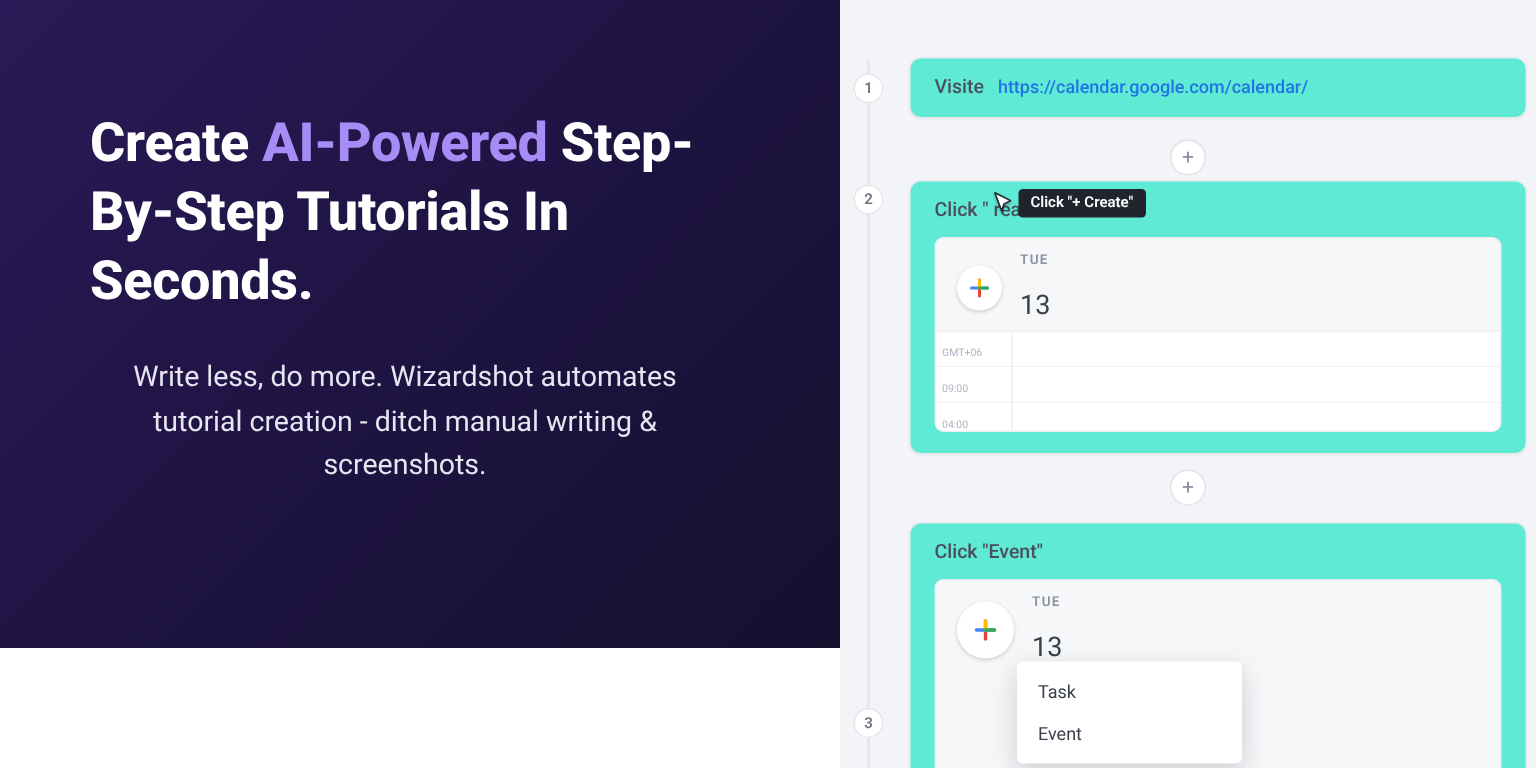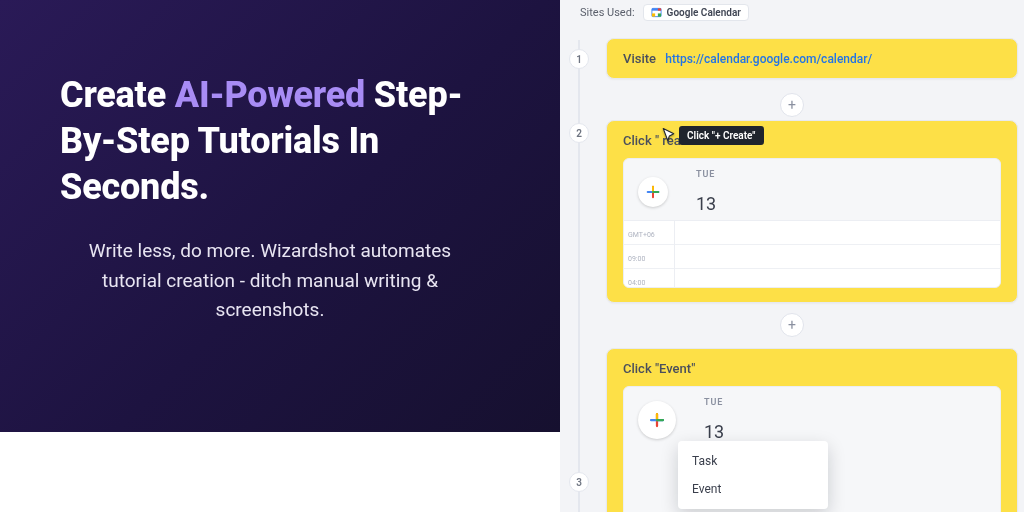--- a/index.html
+++ b/index.html
@@ -65,42 +65,42 @@
     width: 20px; height: 20px; border-radius: 50%;
     background: #fff; border: 1px solid #e4e7ee;
     display: flex; align-items: center; justify-content: center;
     font-size: 10px; color: #6e7481; font-weight: 600;
   }
 
   
   .card {
     position: absolute;
     left: 46px; right: 6px;
-    background: #fde047; border: 1px solid #e7e9ef; border-radius: 8px;
+    background: #5eead4; border: 1px solid #e7e9ef; border-radius: 8px;
     box-shadow: 0 1px 2px rgba(20,25,40,.04);
     padding: 12px 16px 14px 16px;
   }
 
   .step-title { font-size: 13px; color: #4a4f5c; font-weight: 500; margin-bottom: 10px; }
   .step-link  { font-size: 12px; color: #2274e6; text-decoration: none; margin-left: 6px; }
 
   .add-btn {
     position: absolute; left: 50%; transform: translateX(-50%);
     width: 24px; height: 24px; border-radius: 50%;
     background: #fff; border: 1px solid #e1e4ec; color: #8a90a0;
     display: flex; align-items: center; justify-content: center;
     font-size: 14px; font-weight: 400;
   }
 
   
   .cal {
     background: #f6f7f9; border: 1px solid #eceef3; border-radius: 6px;
     position: relative; overflow: hidden;
   }
-  .cal-head { display: flex; align-items: center; gap: 28px; padding: 10px 12px 6px 14px; }
+  .cal-head { display: flex; align-items: center; gap: 12px; padding: 10px 12px 6px 14px; }
   .g-plus {
     width: 30px; height: 30px; border-radius: 50%; background: #fff;
     box-shadow: 0 1px 3px rgba(0,0,0,.18);
     display: flex; align-items: center; justify-content: center;
     position: relative;
   }
   .g-plus.lg { width: 38px; height: 38px; }
   .g-plus svg { display:block; }
   .day-col .dow { font-size: 9px; color: #8a90a0; letter-spacing: .1em; font-weight: 600; }
   .day-col .dom { font-size: 18px; color: #3a3f4c; font-weight: 400; margin-top: 14px; }
@@ -139,35 +139,20 @@
 
   <section class="left">
     <h1 class="headline">
       <span>Create </span><span class="hl-accent">AI-Powered</span><span> Step-By-Step Tutorials In Seconds.</span>
     </h1>
     <p class="subhead">Write less, do more. Wizardshot automates tutorial creation - ditch manual writing &amp; screenshots.</p>
   </section>
 
   <section class="right">
 
-    <div class="sites-used">
-      <span>Sites Used:</span>
-      <span class="site-chip">
-        <span class="gc-icon">
-          <svg viewBox="0 0 24 24" width="11" height="11">
-              <rect x="2" y="3" width="20" height="18" rx="2" fill="#fff" stroke="#4285f4" stroke-width="2"></rect>
-              <rect x="2" y="3" width="20" height="5" fill="#4285f4"></rect>
-              <rect x="15" y="14" width="7" height="7" fill="#34a853"></rect>
-              <rect x="2" y="14" width="7" height="7" fill="#fbbc05"></rect>
-              <rect x="15" y="3" width="7" height="5" fill="#ea4335"></rect>
-            </svg>
-        </span>
-        <span>Google Calendar</span>
-      </span>
-    </div>
 
     <div class="timeline"></div>
     <div class="tl-node" style="top:49px">
         <span>1</span>
       </div>
     <div class="tl-node" style="top:123px">
         <span>2</span>
       </div>
     <div class="tl-node" style="top:472px">
         <span>3</span>

